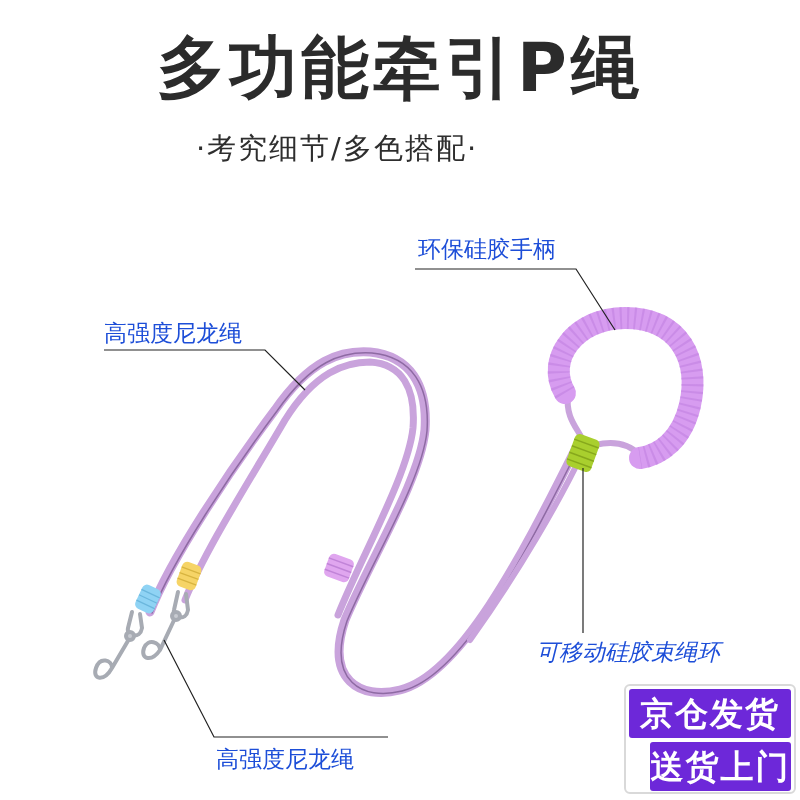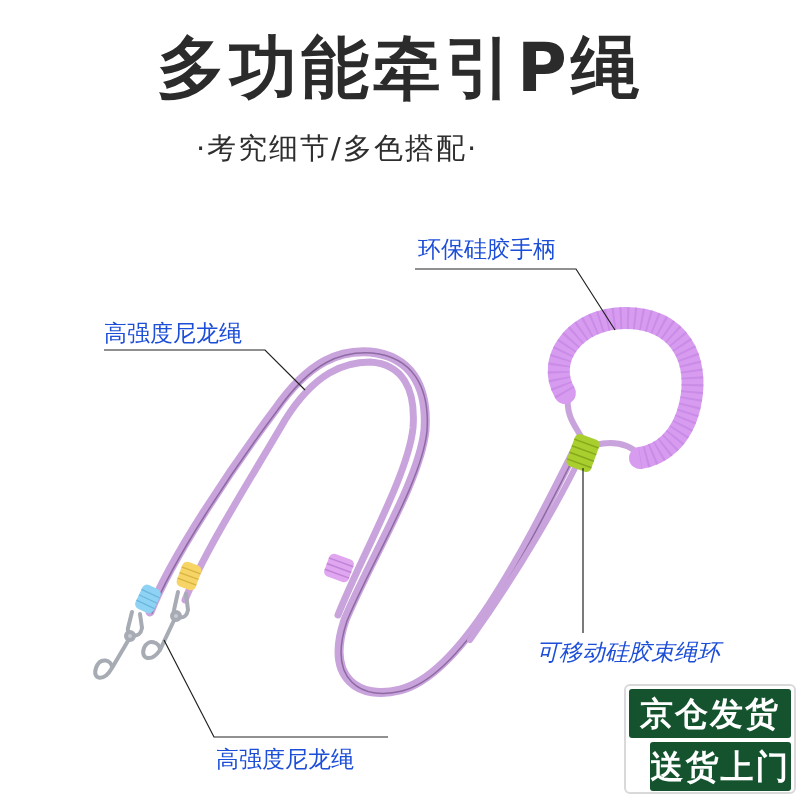--- a/index.html
+++ b/index.html
@@ -2,21 +2,21 @@
 <html><head>
 <meta charset="utf-8">
 <style>
   html, body { margin:0; padding:0; background:#ffffff; }
   body { width:800px; height:800px; position:relative; overflow:hidden; font-family:"DejaVu Sans", "Liberation Sans", sans-serif; }
   .title { position:absolute; left:0; width:800px; top:28px; text-align:center; font-size:68px; font-weight:bold; color:#2b2b2b; letter-spacing:4px; line-height:80px; }
   .subtitle { position:absolute; left:0; width:674px; top:128px; text-align:center; font-size:29px; color:#2e2e2e; letter-spacing:2px; line-height:40px; }
   .label { position:absolute; font-size:23px; color:#1d4ed8; line-height:30px; white-space:nowrap; }
   svg.art { position:absolute; left:0; top:0; }
   .badge { position:absolute; left:624px; top:684px; width:172px; height:110px; background:#fff; border:2px solid #d9d9d9; border-radius:6px; box-sizing:border-box; padding:3px; }
-  .badge-row { height:49px; background:#14532d; color:#fff; font-size:33px; font-weight:bold; text-align:center; line-height:49px; letter-spacing:2px; border-radius:3px; }
+  .badge-row { height:49px; background:#6d28d9; color:#fff; font-size:33px; font-weight:bold; text-align:center; line-height:49px; letter-spacing:2px; border-radius:3px; }
   .badge-row + .badge-row { margin-top:4px;margin-left:21px; }
 </style>
 </head>
 <body>
 
 <div class="title">多功能牵引P绳</div>
 <div class="subtitle">·考究细节/多色搭配·</div>
 
 <svg class="art" width="800" height="800" viewBox="0 0 800 800">
 

